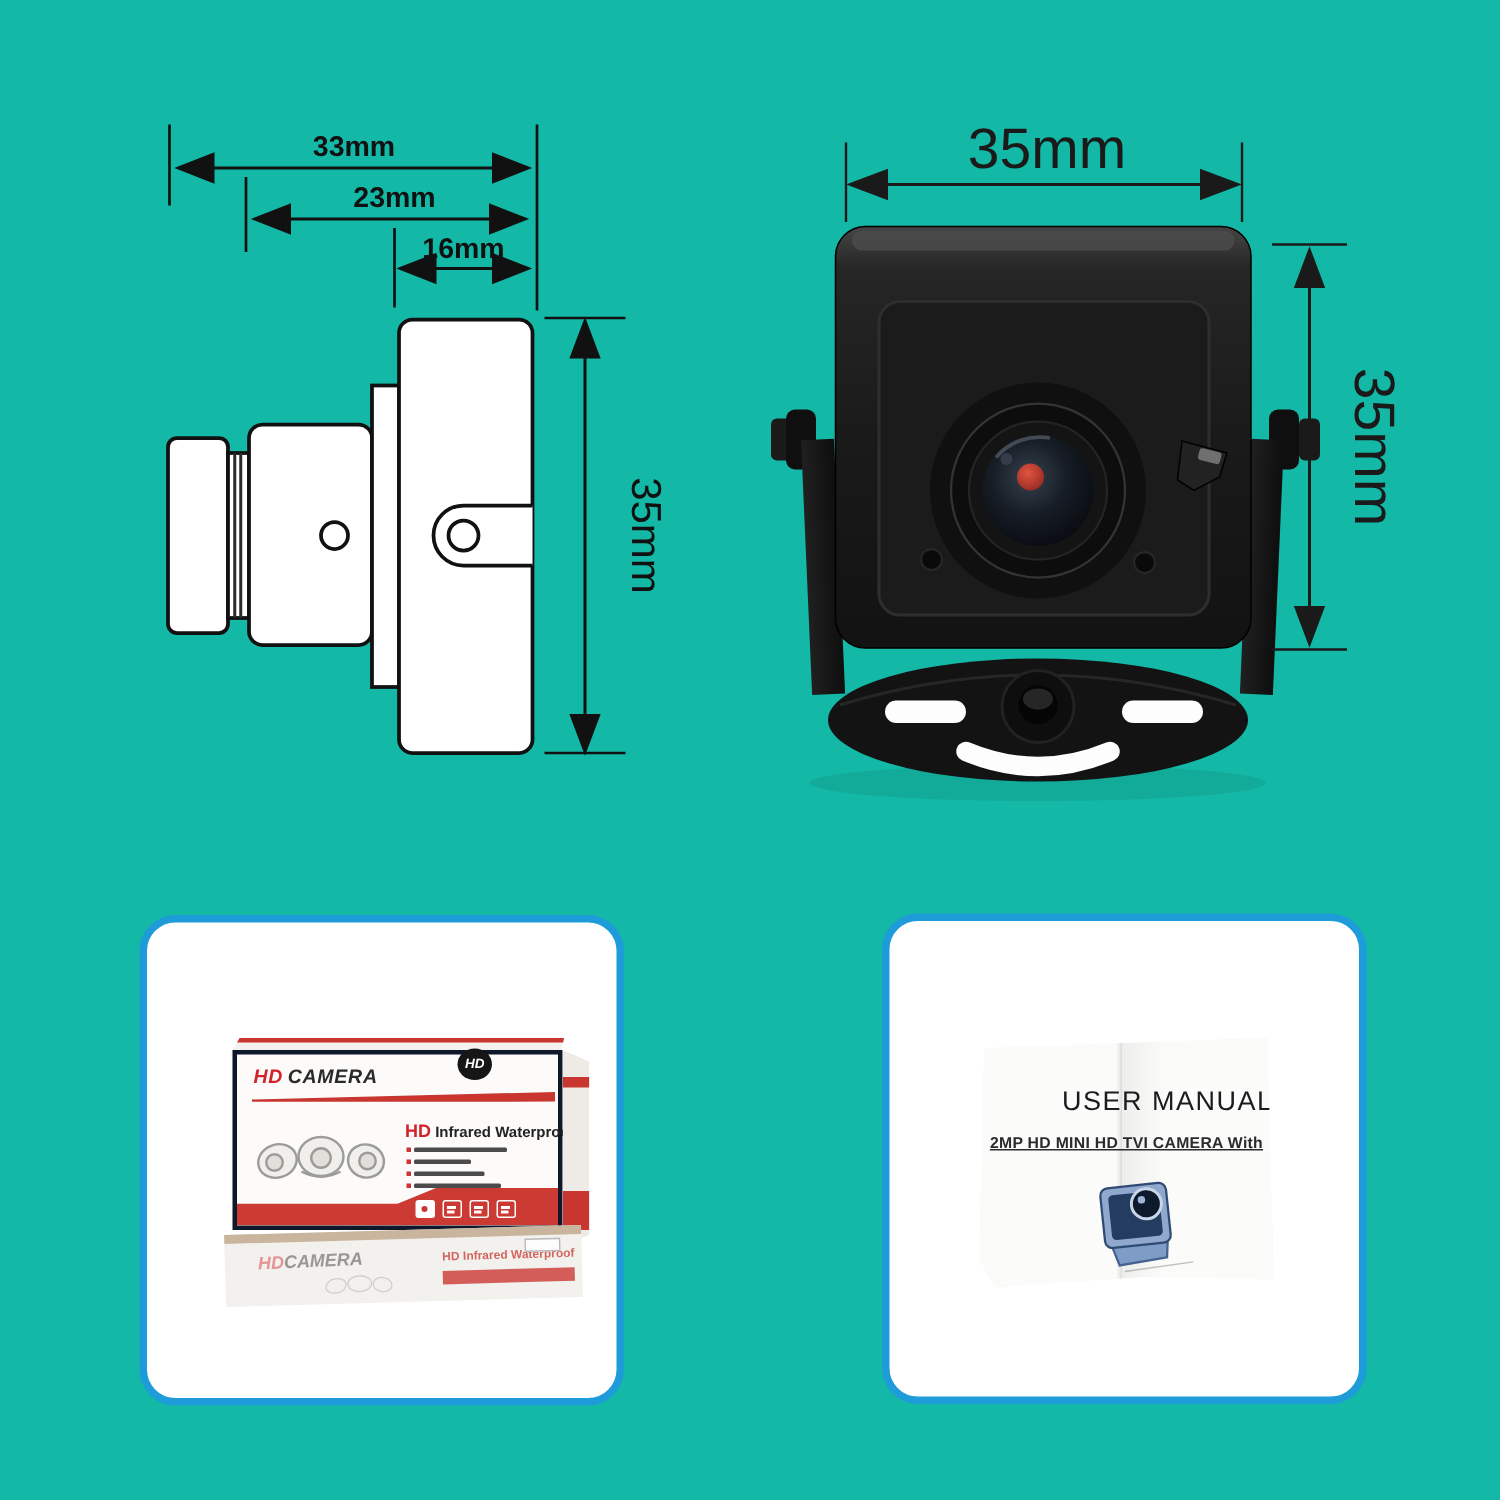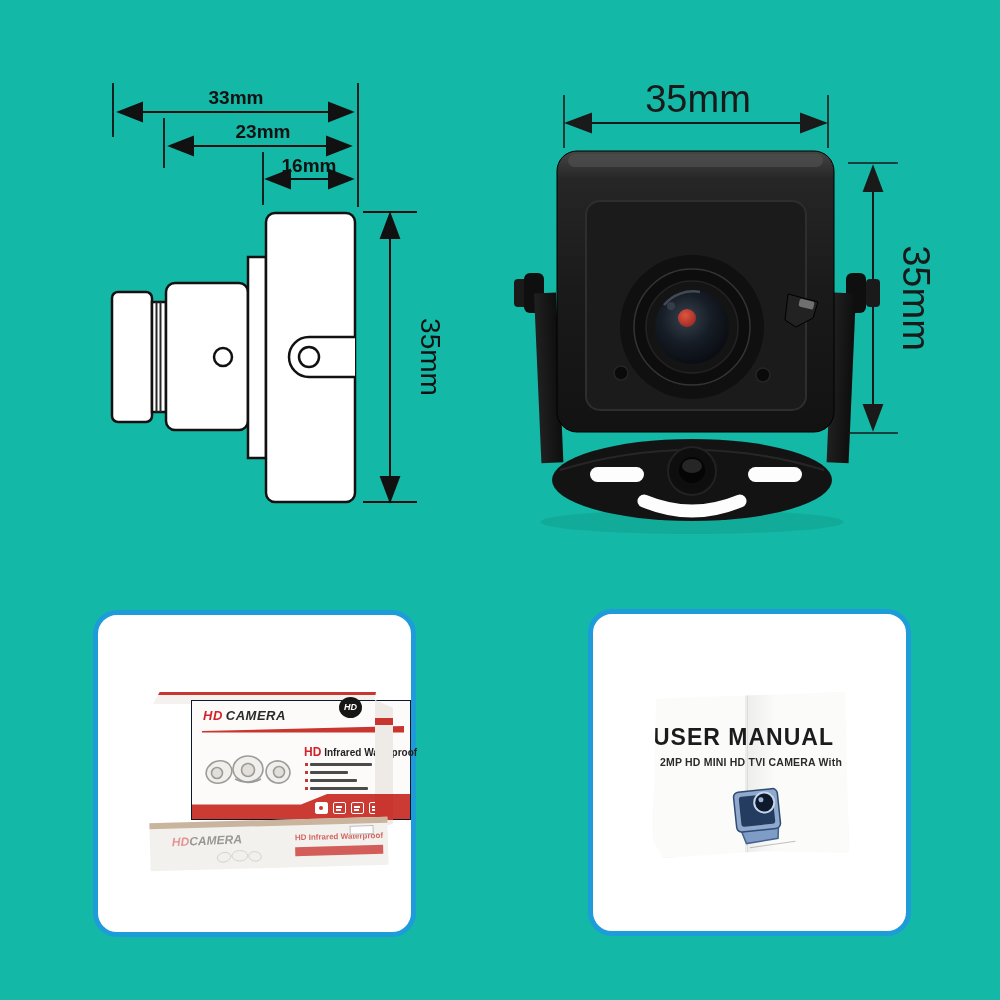--- a/index.html
+++ b/index.html
@@ -8,21 +8,21 @@
   svg text{font-family:"Liberation Sans",sans-serif;}
   .card{position:absolute;width:313px;height:317px;background:#fff;
         border:5px solid #1E9CD9;border-radius:24px;}
   .card-caption{position:absolute;left:0;bottom:16px;width:100%;text-align:center;
         font-size:34px;color:#1d1d1f;letter-spacing:.3px;}
   
   .abs{position:absolute;}
   .box-topface{left:55px;top:77px;width:223px;height:9px;background:#f4f1ee;
         border-top:3px solid #c9362f;clip-path:polygon(3% 0,100% 0,99% 100%,0 100%);}
   .box-front{left:57px;top:85px;width:220px;height:120px;background:#fcfbfa;
-        border:1px solid #0f172a;box-sizing:border-box;margin-left:36px;}
+        border:3px solid #0f172a;box-sizing:border-box;}
   .box-side{left:277px;top:85px;width:18px;height:131px;background:#eeebe7;
         clip-path:polygon(0 0,100% 6%,100% 94%,0 100%);}
   .box-side .stripe{position:absolute;left:0;top:18px;width:100%;height:7px;background:#c9362f;}
   .box-side .band{position:absolute;left:0;top:94px;width:100%;height:26px;background:#c9362f;}
   .box-logo{position:absolute;left:11px;top:7px;font-style:italic;font-weight:bold;
         font-size:13px;letter-spacing:.5px;white-space:nowrap;}
   .box-logo .hd{color:#d3232a;margin-right:3px;}
   .box-logo .rest{color:#2a2a2a;}
   .box-swoosh{position:absolute;left:10px;top:25px;width:202px;height:8px;background:#c9362f;
         clip-path:polygon(0 62%,100% 0,100% 80%,0 82%);}
@@ -55,24 +55,24 @@
   .base-band{position:absolute;left:145px;top:22px;width:88px;height:9px;background:#cb3a33;opacity:.8;}
   .base-tag{position:absolute;right:14px;top:2px;width:22px;height:7px;background:#fdfdfd;
         border:1px solid #bbb;}
   
   .paper{left:60px;top:78px;width:196px;height:166px;background:#fbfbf9;
         clip-path:polygon(1.5% 4%,98% 0%,100% 97%,56% 96%,5% 100%,0 89%);
         box-shadow:0 2px 6px rgba(0,0,0,.12);}
   .paper-shade{position:absolute;left:47%;top:0;width:53%;height:100%;
         background:linear-gradient(90deg,rgba(0,0,0,.06),rgba(0,0,0,0) 30%);}
   .paper-crease{position:absolute;left:48%;top:2%;width:1px;height:96%;background:rgba(0,0,0,.07);}
-  .manual-title{position:absolute;left:0;top:32px;width:100%;text-align:left;
-        font-size:23px;font-weight:bold;letter-spacing:1px;color:#1b1b1d;}
+  .manual-title{position:absolute;left:0;top:32px;width:100%;text-align:right;
+        font-size:18px;font-weight:normal;letter-spacing:1px;color:#1b1b1d;}
   .manual-sub{position:absolute;left:0;top:64px;width:100%;text-align:center;
-        font-size:10.5px;font-weight:bold;color:#2b2b2e;letter-spacing:.2px;white-space:nowrap;}
+        font-size:10.5px;font-weight:bold;color:#2b2b2e;letter-spacing:.2px;white-space:nowrap;text-decoration:underline;}
   .pencil-mark{position:absolute;left:96px;top:142px;width:46px;height:10px;
         border-bottom:1px solid rgba(80,80,80,.35);transform:rotate(-8deg);}
 </style>
 </head>
 <body>
 
 <div class="page">
 
   <svg class="abs" style="left:0;top:0" width="1000" height="580" viewBox="0 0 1000 580">
 

